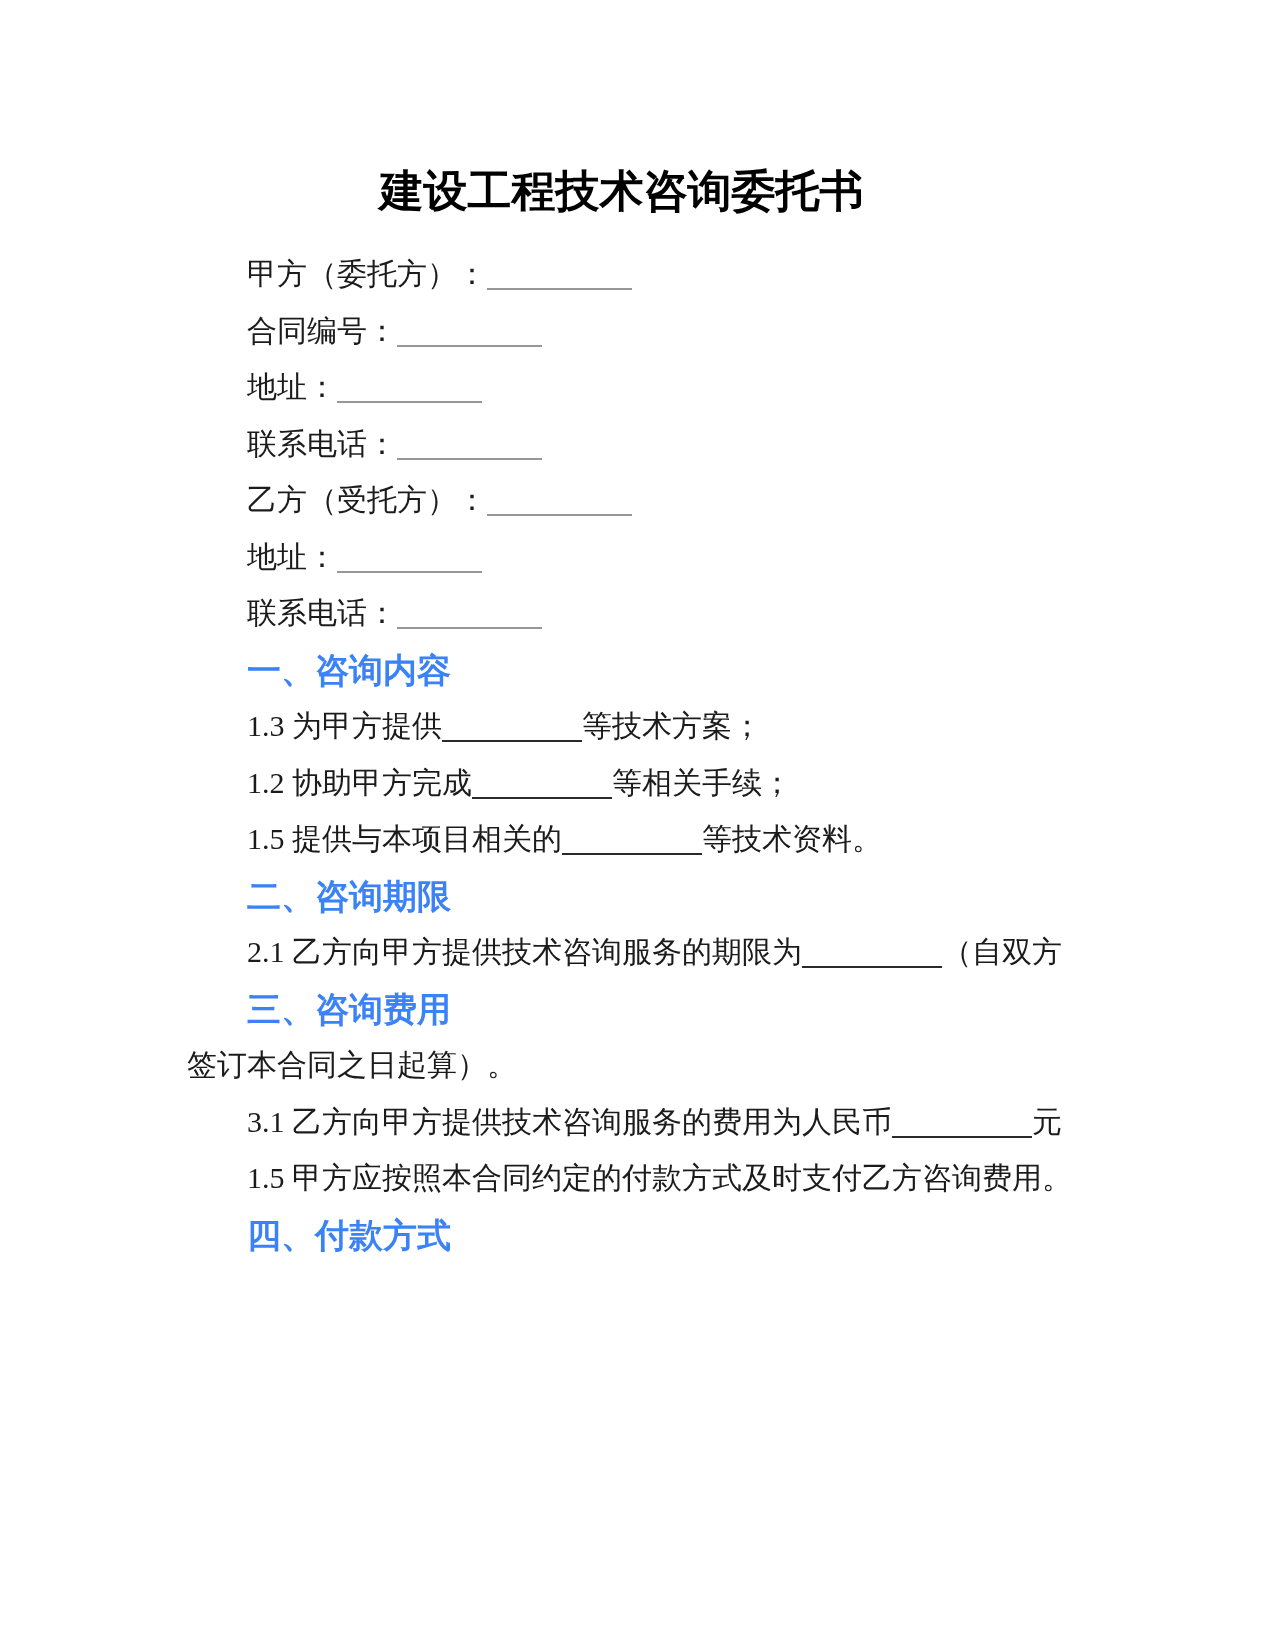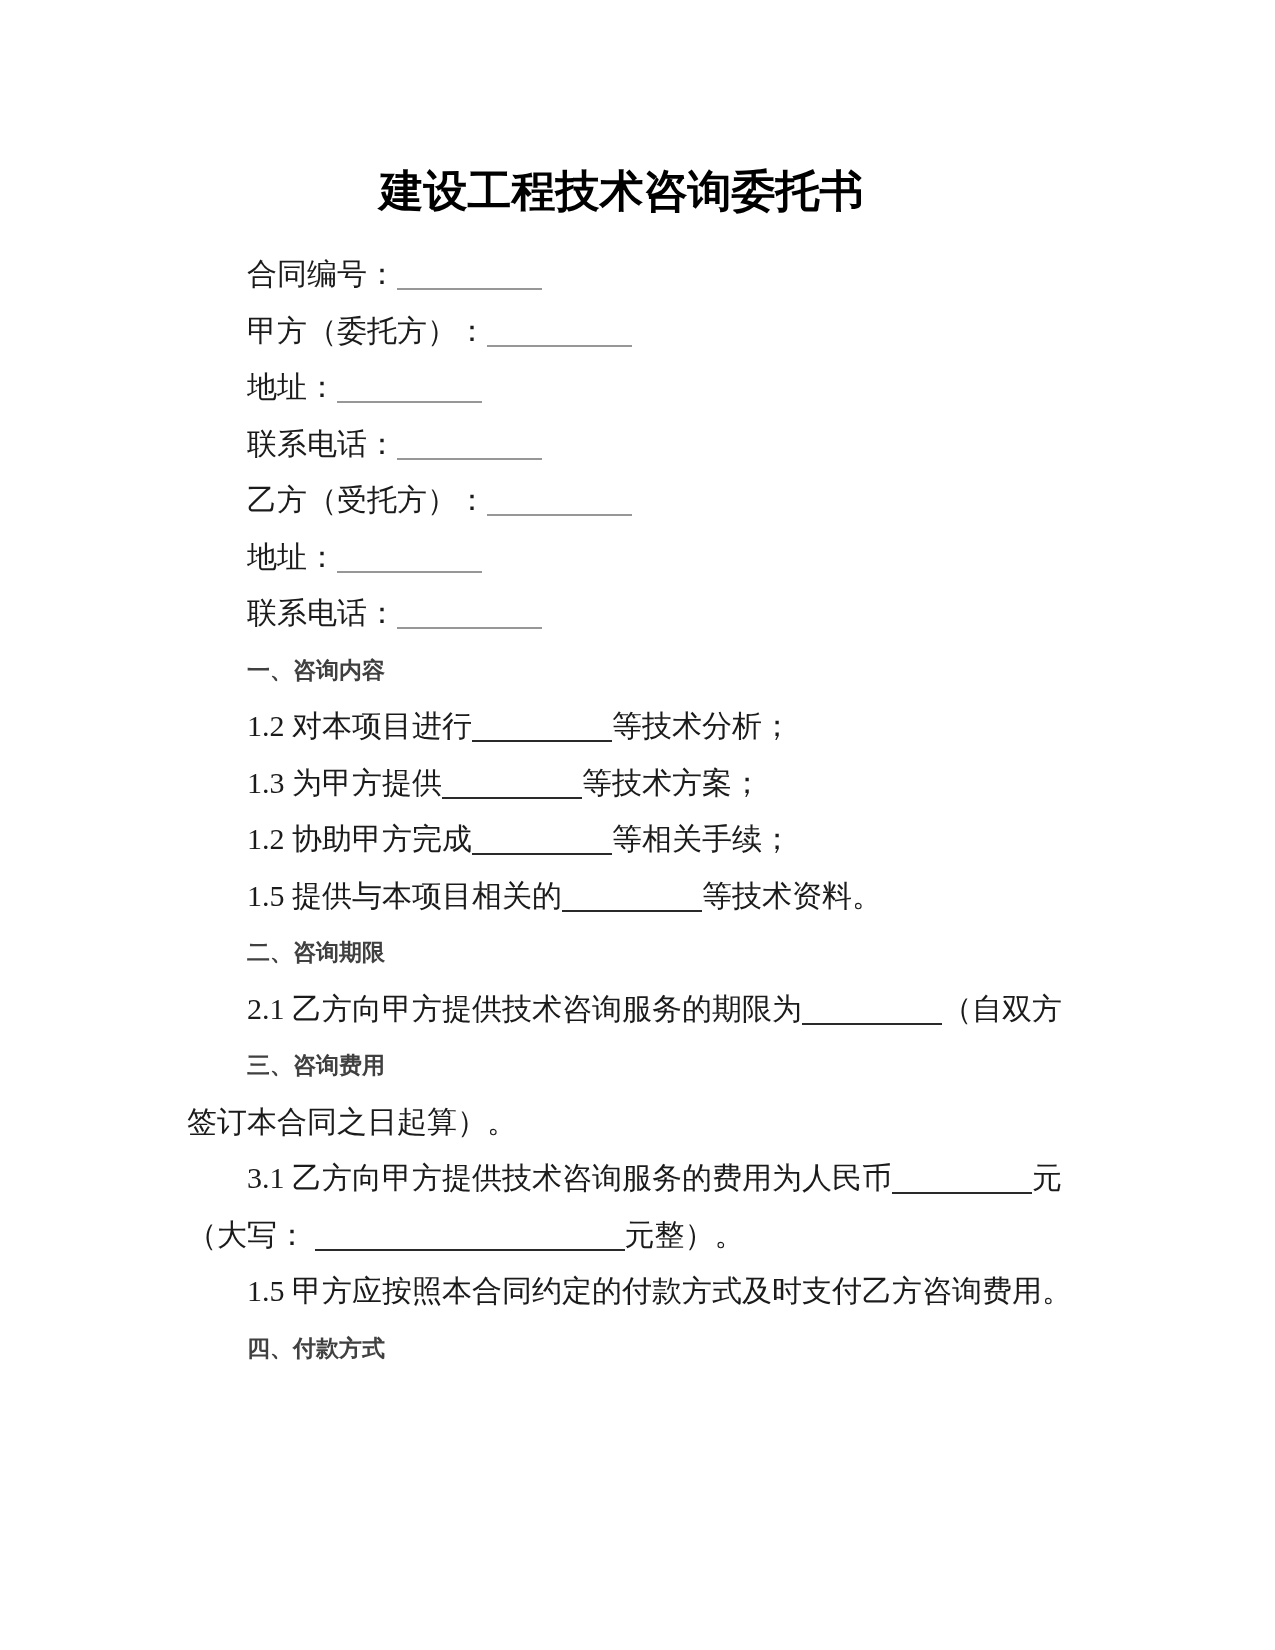--- a/index.html
+++ b/index.html
@@ -31,52 +31,50 @@
   }
   .line {
     height: 56.5px;
     line-height: 56.5px;
     white-space: nowrap;
   }
   .indent { padding-left: 60px; }
   .heading {
     font-family: "Liberation Sans", "DejaVu Sans", sans-serif;
     font-weight: bold;
-    font-size: 23px;
-    color: #404040;
+    font-size: 34px;
+    color: #3b82f6;
   }
   .run { display: inline; }
   .blank {
     display: inline-block;
     height: 4px;
     border-bottom: 2px solid #2a2a2a;
     vertical-align: -6px;
   }
   .blank.light { border-bottom-color: #979797; }
 </style>
 </head>
 <body>
 
 <div class="page">
   <div class="doc-title">建设工程技术咨询委托书</div>
   <div id="doc-body">
+      <div class="line indent"><span class="run">甲方（委托方）：</span><span class="blank light" style="width: 145px;"></span></div>
       <div class="line indent"><span class="run">合同编号：</span><span class="blank light" style="width: 145px;"></span></div>
-      <div class="line indent"><span class="run">甲方（委托方）：</span><span class="blank light" style="width: 145px;"></span></div>
       <div class="line indent"><span class="run">地址：</span><span class="blank light" style="width: 145px;"></span></div>
       <div class="line indent"><span class="run">联系电话：</span><span class="blank light" style="width: 145px;"></span></div>
       <div class="line indent"><span class="run">乙方（受托方）：</span><span class="blank light" style="width: 145px;"></span></div>
       <div class="line indent"><span class="run">地址：</span><span class="blank light" style="width: 145px;"></span></div>
       <div class="line indent"><span class="run">联系电话：</span><span class="blank light" style="width: 145px;"></span></div>
       <div class="line indent heading"><span class="run">一、咨询内容</span></div>
-      <div class="line indent"><span class="run">1.2 对本项目进行</span><span class="blank dark" style="width: 140px;"></span><span class="run">等技术分析；</span></div>
       <div class="line indent"><span class="run">1.3 为甲方提供</span><span class="blank dark" style="width: 140px;"></span><span class="run">等技术方案；</span></div>
       <div class="line indent"><span class="run">1.2 协助甲方完成</span><span class="blank dark" style="width: 140px;"></span><span class="run">等相关手续；</span></div>
       <div class="line indent"><span class="run">1.5 提供与本项目相关的</span><span class="blank dark" style="width: 140px;"></span><span class="run">等技术资料。</span></div>
       <div class="line indent heading"><span class="run">二、咨询期限</span></div>
       <div class="line indent"><span class="run">2.1 乙方向甲方提供技术咨询服务的期限为</span><span class="blank dark" style="width: 140px;"></span><span class="run">（自双方</span></div>
       <div class="line indent heading"><span class="run">三、咨询费用</span></div>
       <div class="line"><span class="run">签订本合同之日起算）。</span></div>
       <div class="line indent"><span class="run">3.1 乙方向甲方提供技术咨询服务的费用为人民币</span><span class="blank dark" style="width: 140px;"></span><span class="run">元</span></div>
-      <div class="line"><span class="run">（大写： </span><span class="blank dark" style="width: 310px;"></span><span class="run">元整）。</span></div>
       <div class="line indent"><span class="run">1.5 甲方应按照本合同约定的付款方式及时支付乙方咨询费用。</span></div>
       <div class="line indent heading"><span class="run">四、付款方式</span></div>
     </div>
 </div>
 
 </body></html>

